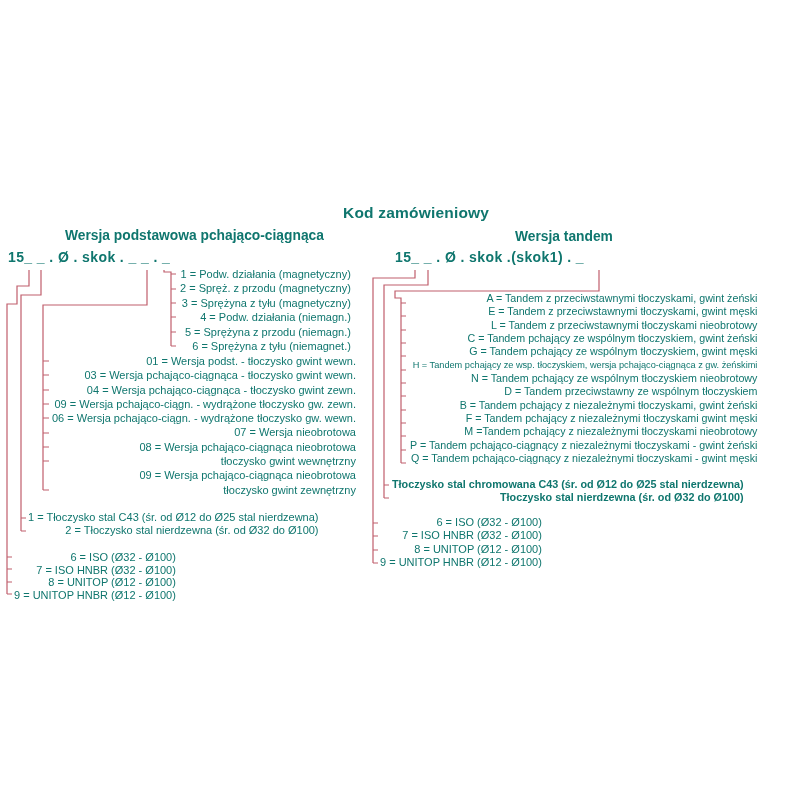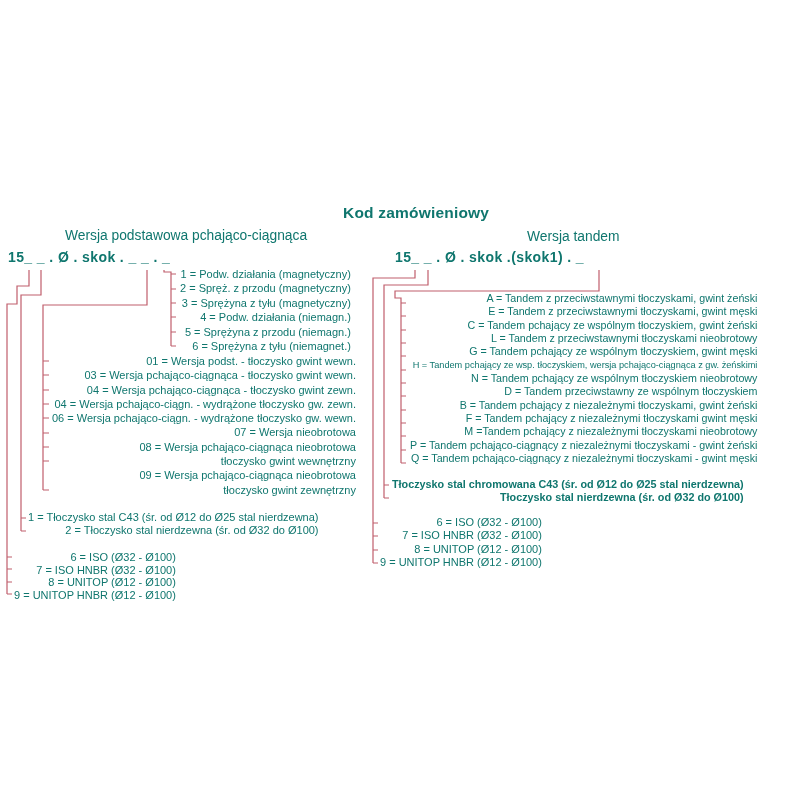--- a/index.html
+++ b/index.html
@@ -4,21 +4,21 @@
 <style>
   html,body{margin:0;padding:0;background:#fff;}
   .canvas{
     position:relative;width:800px;height:800px;background:#ffffff;
     font-family:"Liberation Sans",sans-serif;color:#0f766e;overflow:hidden;
   }
   .connectors{position:absolute;left:0;top:0;width:800px;height:800px;}
   .connectors path{fill:none;stroke-width:1.2px;}
   .abs{position:absolute;white-space:nowrap;}
   .title{font-size:15.5px;font-weight:bold;letter-spacing:.2px;}
-  .hdr{font-size:13.8px;font-weight:normal;}
+  .hdr{font-size:13.8px;font-weight:bold;}
   .code{font-size:14px;font-weight:bold;letter-spacing:.4px;}
   .list{position:absolute;font-size:11px;white-space:nowrap;text-align:right;}
   .list .row{display:block;}
   .row.indent{padding-left:34px;}
   .row.small{font-size:9.2px;}
   .lh144{line-height:14.4px;}
   .lh143{line-height:14.3px;}
   .lh134{line-height:13.4px;}
   .lh125{line-height:12.5px;}
   .lh1335{line-height:13.35px;font-size:10.7px;}
@@ -42,38 +42,38 @@
 
     <path d="M415 270 V278 H373 V563 M373 523 h5 M373 536 h5 M373 550 h5 M373 563 h5" stroke="#c05e6c"></path>
 
     <path d="M428 270 V285 H384 V498 M384 485 h5 M384 498 h5" stroke="#c05e6c"></path>
 
     <path d="M599 270 V291 H395 V298 H401 V463 M401 303 h5 M401 316 h5 M401 330 h5 M401 343 h5 M401 356 h5 M401 370 h5 M401 383 h5 M401 396 h5 M401 410 h5 M401 423 h5 M401 436 h5 M401 450 h5 M401 463 h5" stroke="#c05e6c"></path>
   </svg>
 
   <div class="abs title" style="left:343px;top:204px;">Kod zamówieniowy</div>
   <div class="abs hdr" style="left:65px;top:228px;">Wersja podstawowa pchająco-ciągnąca</div>
-  <div class="abs hdr" style="left:527px;top:229px;">Wersja tandem</div>
+  <div class="abs hdr" style="left:515px;top:229px;">Wersja tandem</div>
 
   <div class="abs code" style="left:8px;top:249px;">15_ _ . Ø . skok . _ _ . _</div>
   <div class="abs code" style="left:395px;top:249px;">15_ _ . Ø . skok .(skok1) . _</div>
 
   <div class="list lh144" style="left:180px;top:267px;">
       <div class="row">1 = Podw. działania (magnetyczny)</div>
       <div class="row">2 = Spręż. z przodu (magnetyczny)</div>
       <div class="row">3 = Sprężyna z tyłu (magnetyczny)</div>
       <div class="row">4 = Podw. działania (niemagn.)</div>
       <div class="row">5 = Sprężyna z przodu (niemagn.)</div>
       <div class="row">6 = Sprężyna z tyłu (niemagnet.)</div>
     </div>
   <div class="list lh143" style="left:52px;top:354px;">
       <div class="row">01 = Wersja podst. - tłoczysko gwint wewn.</div>
       <div class="row">03 = Wersja pchająco-ciągnąca - tłoczysko gwint wewn.</div>
       <div class="row">04 = Wersja pchająco-ciągnąca - tłoczysko gwint zewn.</div>
-      <div class="row">04 = Wersja pchająco-ciągn. - wydrążone tłoczysko gw. zewn.</div>
+      <div class="row">09 = Wersja pchająco-ciągn. - wydrążone tłoczysko gw. zewn.</div>
       <div class="row">06 = Wersja pchająco-ciągn. - wydrążone tłoczysko gw. wewn.</div>
       <div class="row">07 = Wersja nieobrotowa</div>
       <div class="row">08 = Wersja pchająco-ciągnąca nieobrotowa</div>
       <div class="row indent">tłoczysko gwint wewnętrzny</div>
       <div class="row">09 = Wersja pchająco-ciągnąca nieobrotowa</div>
       <div class="row indent">tłoczysko gwint zewnętrzny</div>
     </div>
   <div class="list lh134" style="left:28px;top:511px;">
       <div class="row">1 = Tłoczysko stal C43 (śr. od Ø12 do Ø25 stal nierdzewna)</div>
       <div class="row">2 = Tłoczysko stal nierdzewna (śr. od Ø32 do Ø100)</div>
@@ -81,22 +81,22 @@
   <div class="list lh125" style="left:14px;top:551px;">
       <div class="row">6 = ISO (Ø32 - Ø100)</div>
       <div class="row">7 = ISO HNBR (Ø32 - Ø100)</div>
       <div class="row">8 = UNITOP (Ø12 - Ø100)</div>
       <div class="row">9 = UNITOP HNBR (Ø12 - Ø100)</div>
     </div>
 
   <div class="list lh1335" style="left:410px;top:292px;">
       <div class="row">A = Tandem z przeciwstawnymi tłoczyskami, gwint żeński</div>
       <div class="row">E = Tandem z przeciwstawnymi tłoczyskami, gwint męski</div>
+      <div class="row">L = Tandem z przeciwstawnymi tłoczyskami nieobrotowy</div>
       <div class="row">C = Tandem pchający ze wspólnym tłoczyskiem, gwint żeński</div>
-      <div class="row">L = Tandem z przeciwstawnymi tłoczyskami nieobrotowy</div>
       <div class="row">G = Tandem pchający ze wspólnym tłoczyskiem, gwint męski</div>
       <div class="row small">H = Tandem pchający ze wsp. tłoczyskiem, wersja pchająco-ciągnąca z gw. żeńskimi</div>
       <div class="row">N = Tandem pchający ze wspólnym tłoczyskiem nieobrotowy</div>
       <div class="row">D = Tandem przeciwstawny ze wspólnym tłoczyskiem</div>
       <div class="row">B = Tandem pchający z niezależnymi tłoczyskami, gwint żeński</div>
       <div class="row">F = Tandem pchający z niezależnymi tłoczyskami gwint męski</div>
       <div class="row">M =Tandem pchający z niezależnymi tłoczyskami nieobrotowy</div>
       <div class="row">P = Tandem pchająco-ciągnący z niezależnymi tłoczyskami - gwint żeński</div>
       <div class="row">Q = Tandem pchająco-ciągnący z niezależnymi tłoczyskami - gwint męski</div>
     </div>

